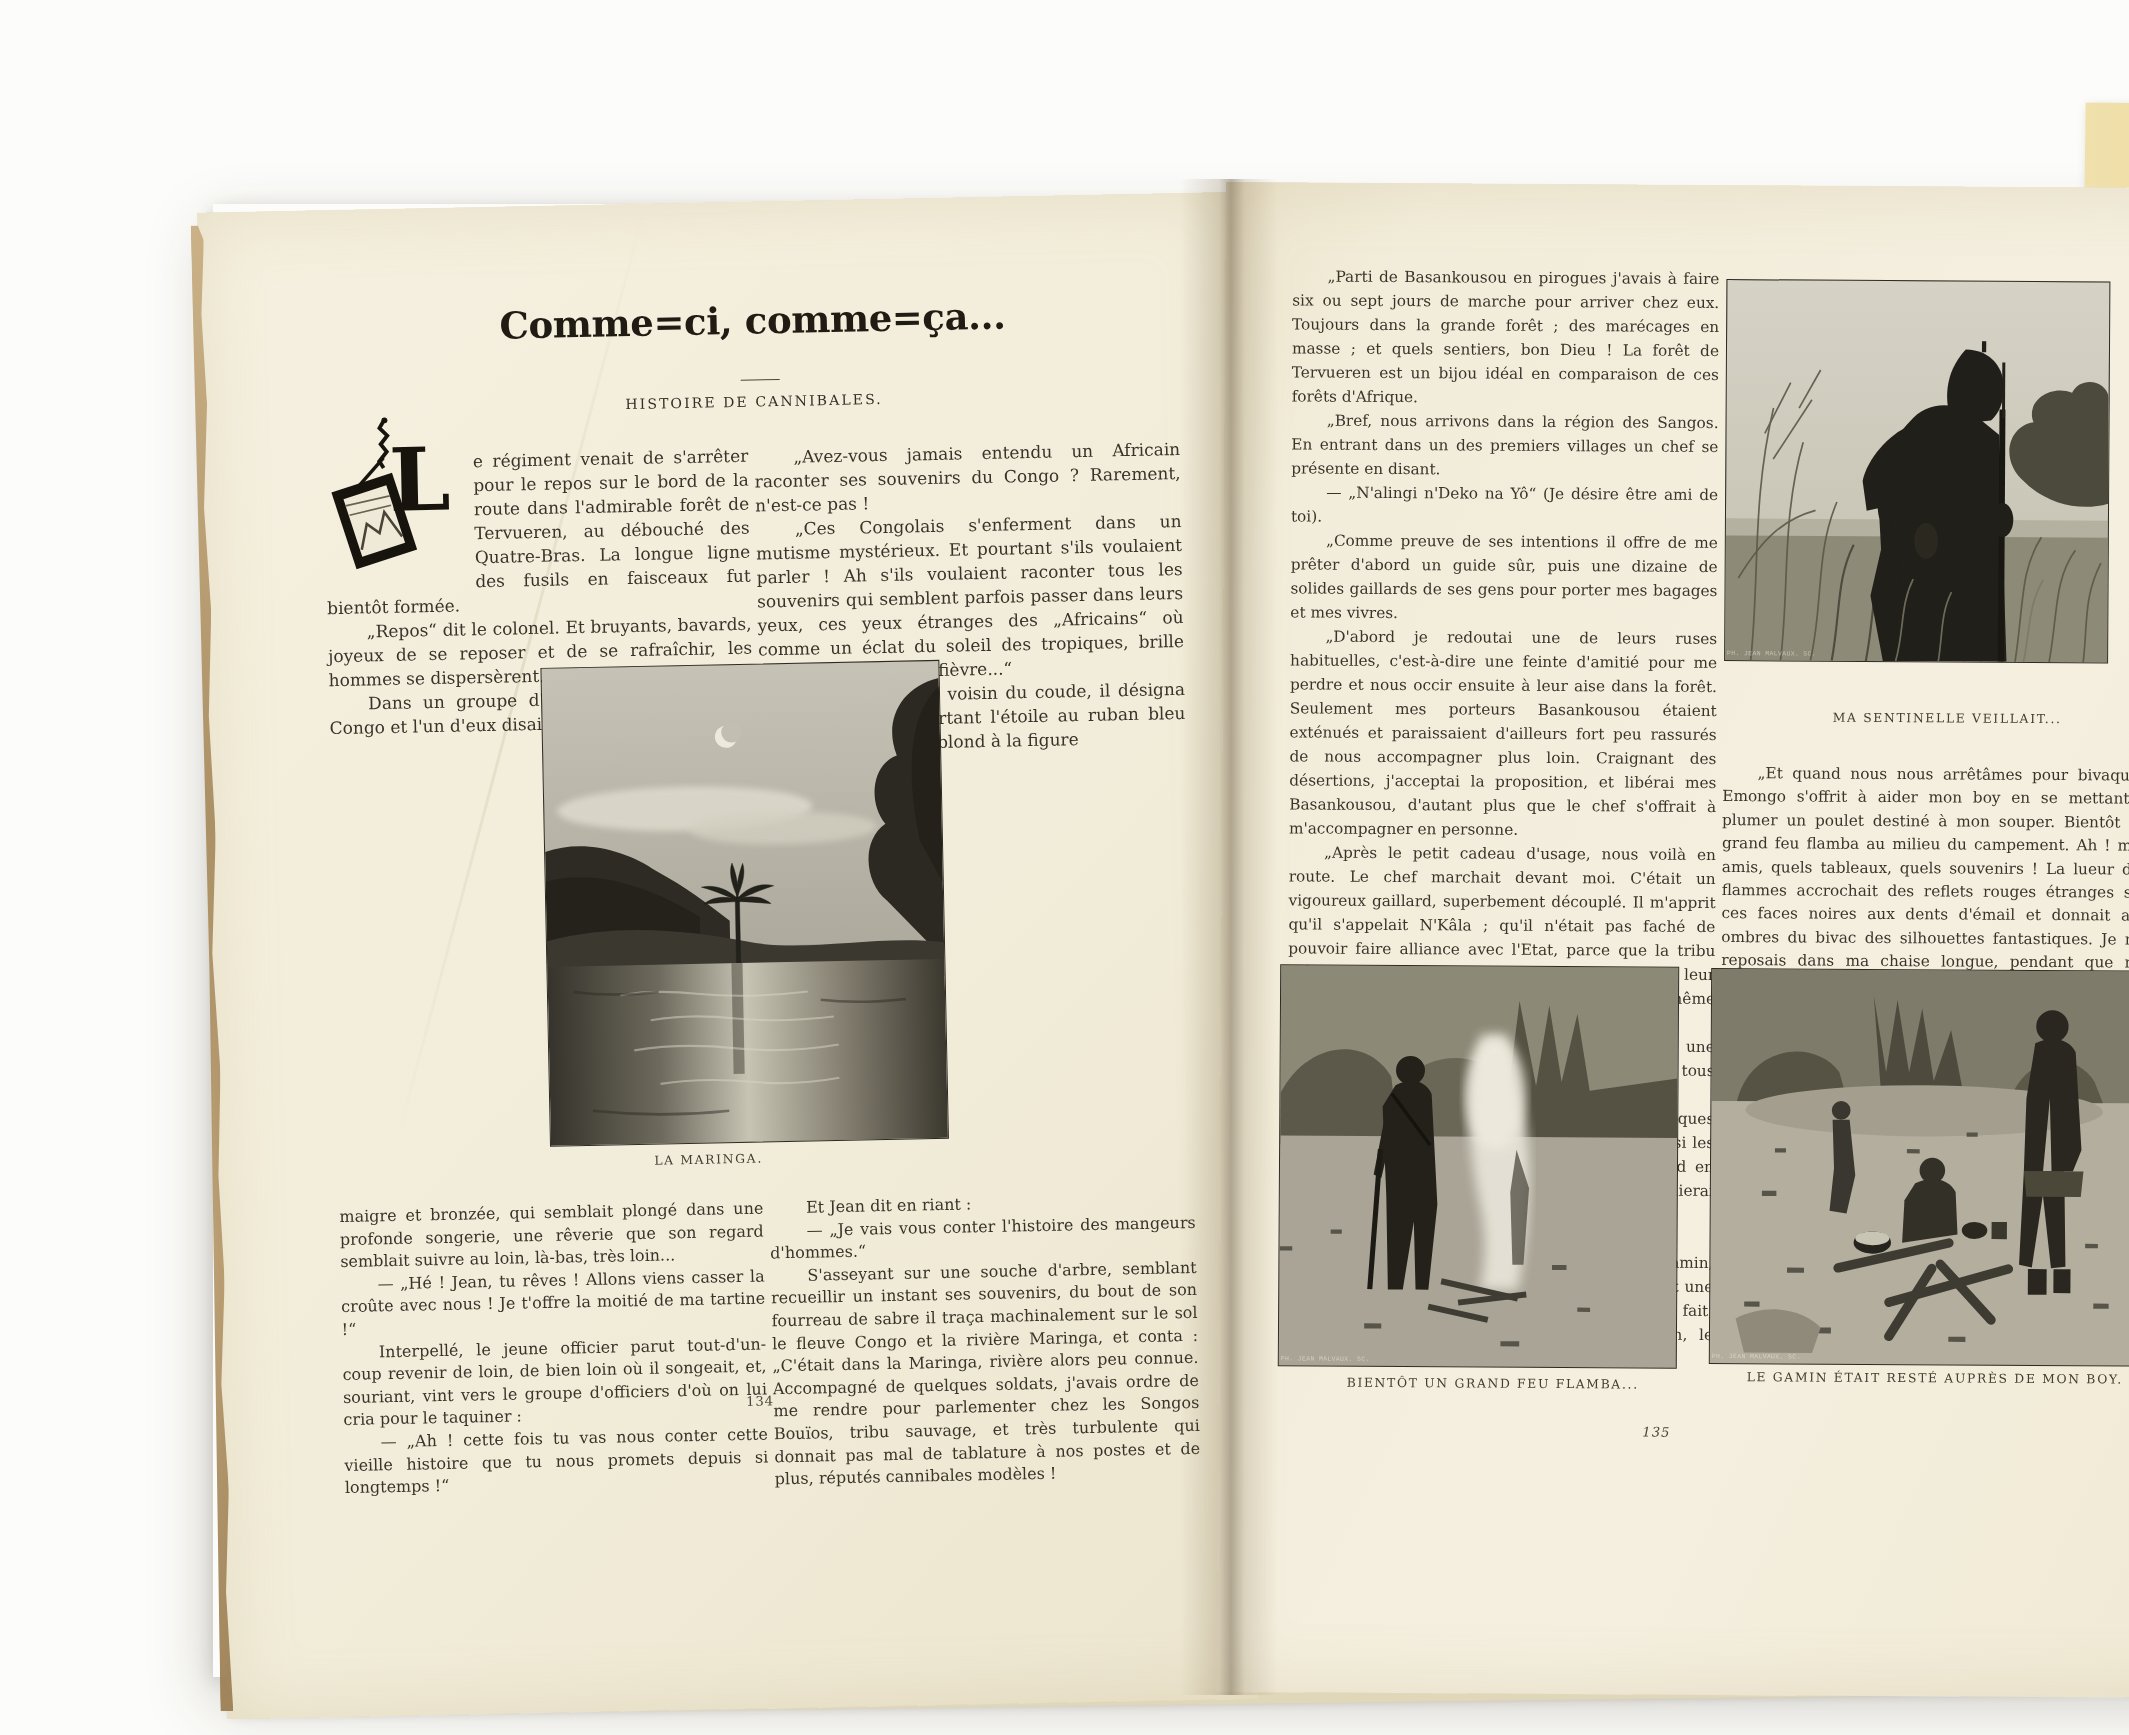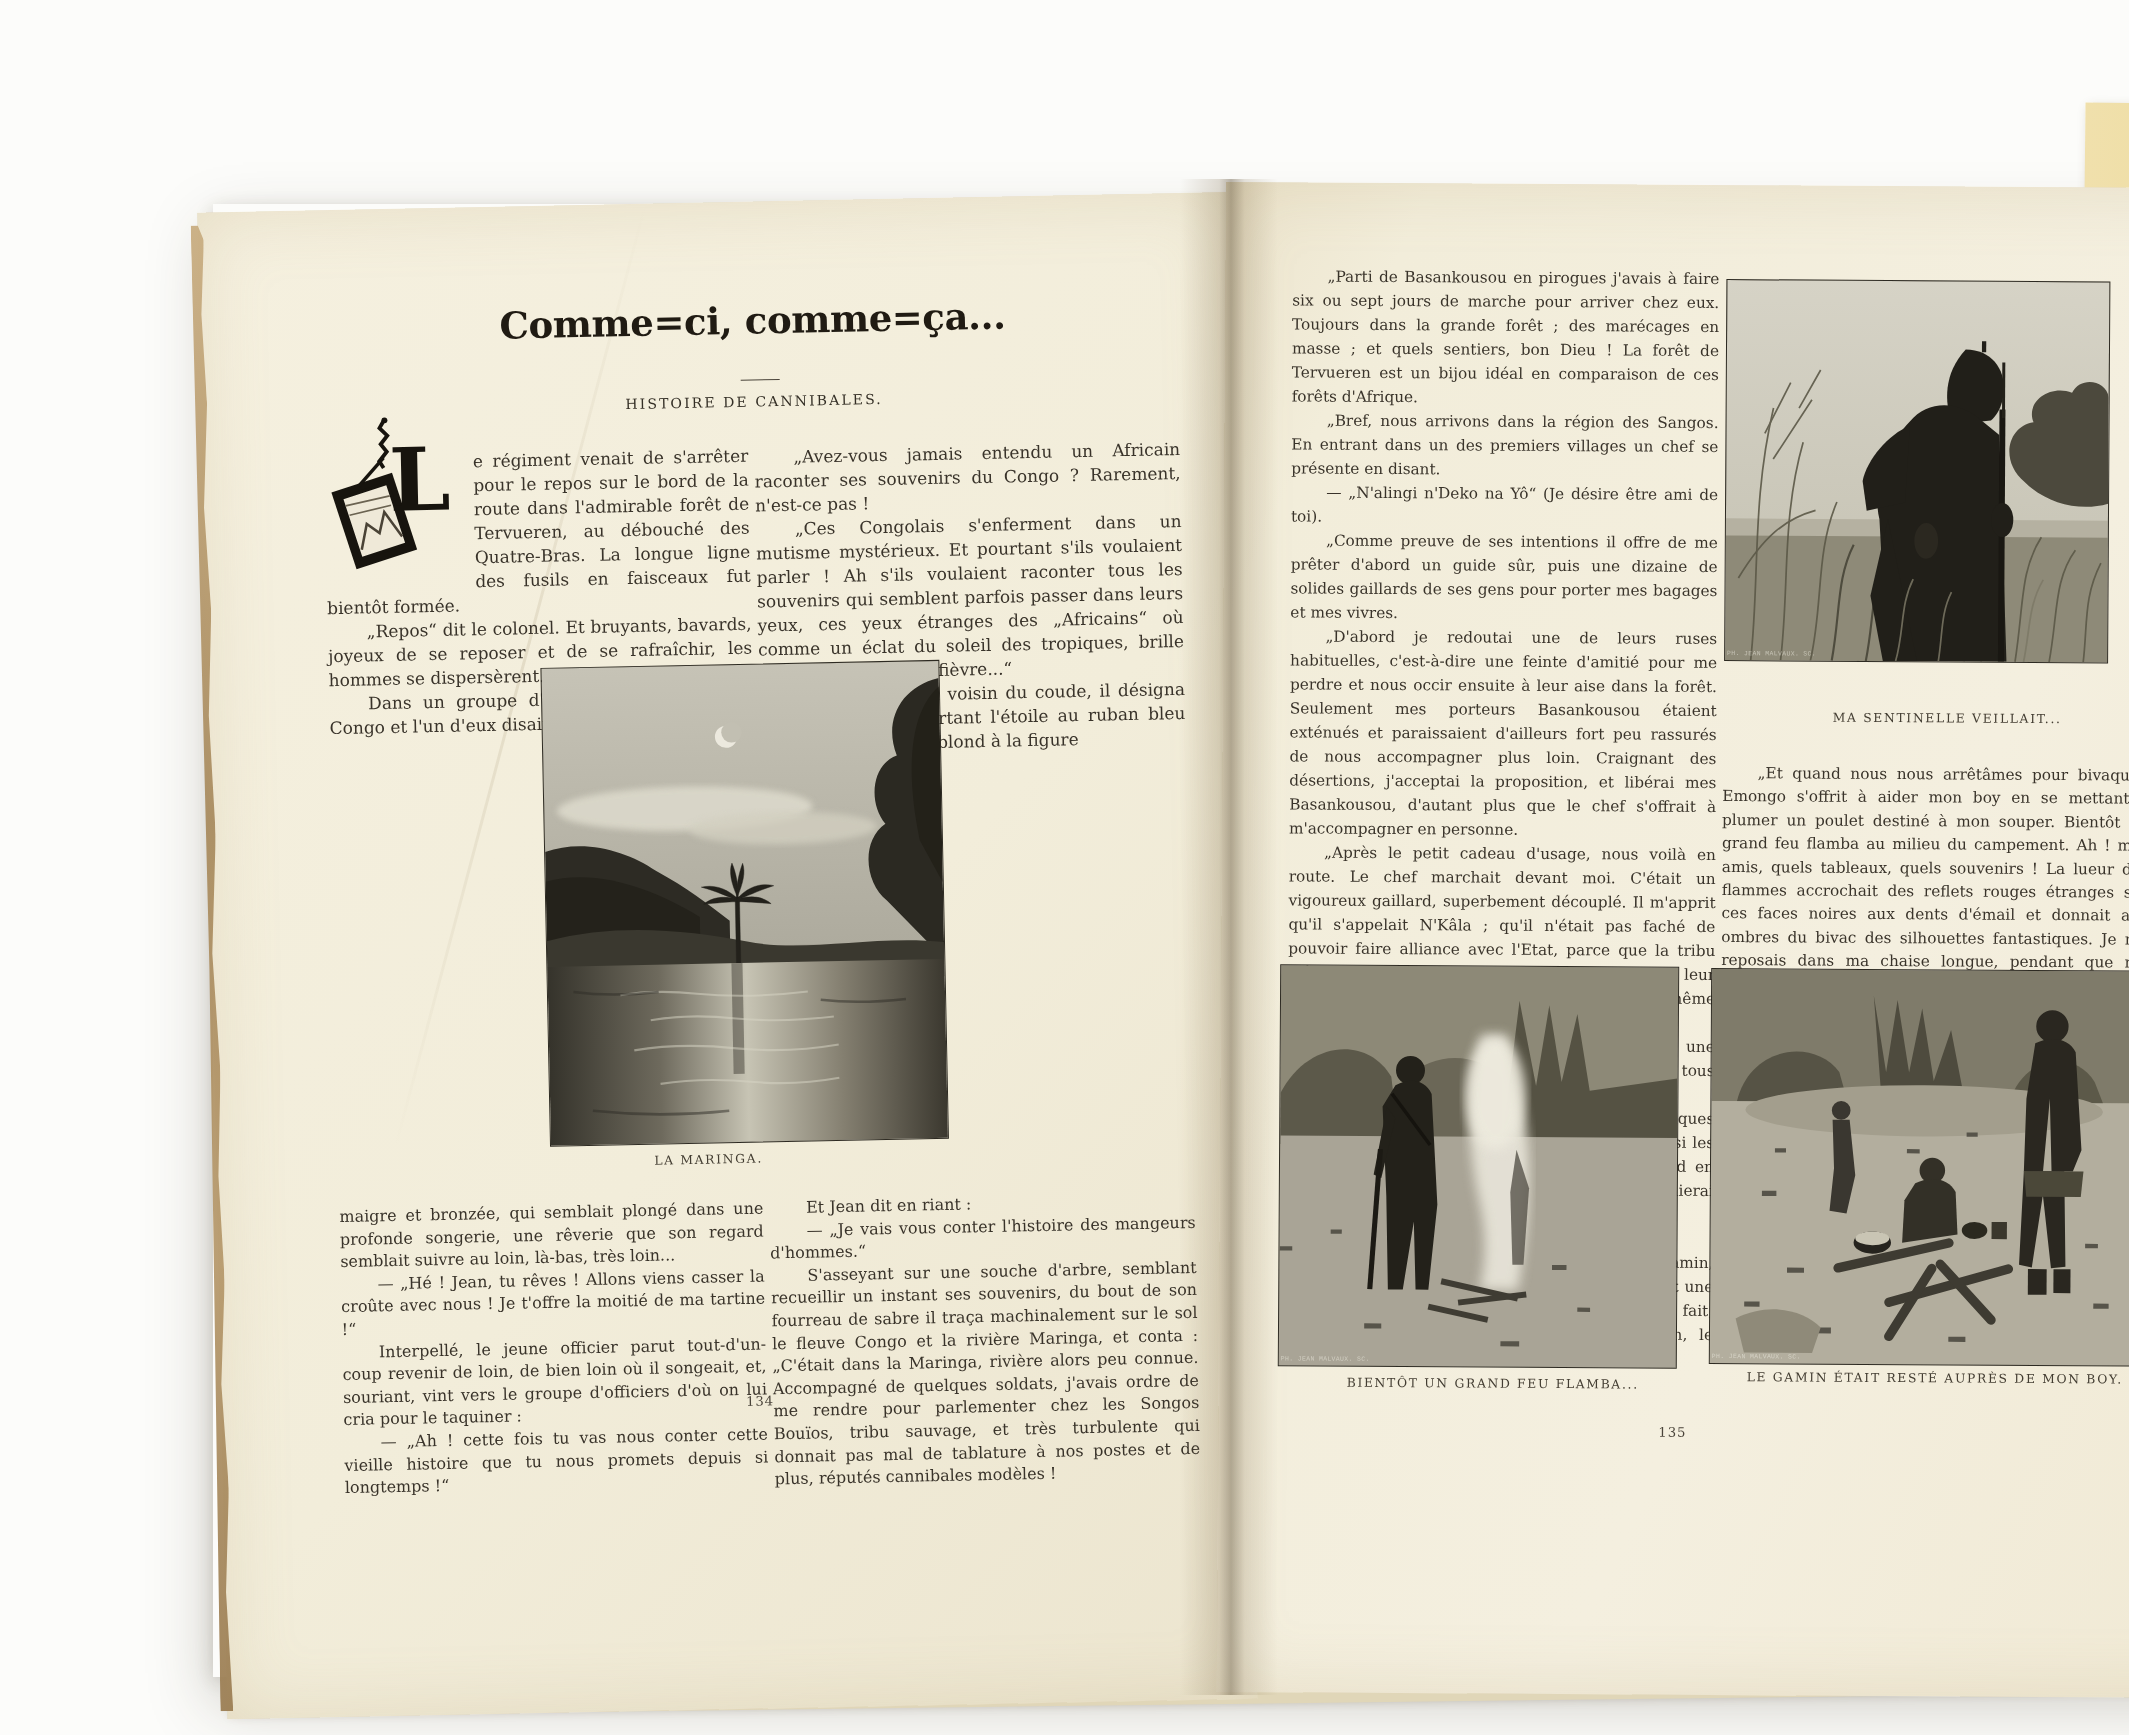--- a/index.html
+++ b/index.html
@@ -335,18 +335,18 @@
             <rect x="150" y="420" width="26" height="10"></rect>
         </g>
         <path d="M60,820 C140,780 220,800 260,840 L240,900 L80,900 Z" fill="#8f8a79"></path>
       </svg>
       <span class="photo-sig">PH. JEAN MALVAUX. SC.</span>
     </div>
 
     <div class="caption" style="left:128px;top:1193px;">BIENTÔT UN GRAND FEU FLAMBA...</div>
     <div class="caption" style="left:528px;top:1185px;">LE GAMIN ÉTAIT RESTÉ AUPRÈS DE MON BOY.</div>
 
-    <div class="pagenum" style="left:440px;top:1240px;">135</div>
+    <div class="pagenum" style="left:424px;top:1240px;font-style:italic;">135</div>
   </div>
 
   <div class="spine-shadow"></div>
 </div>
 
 
 </body></html>

